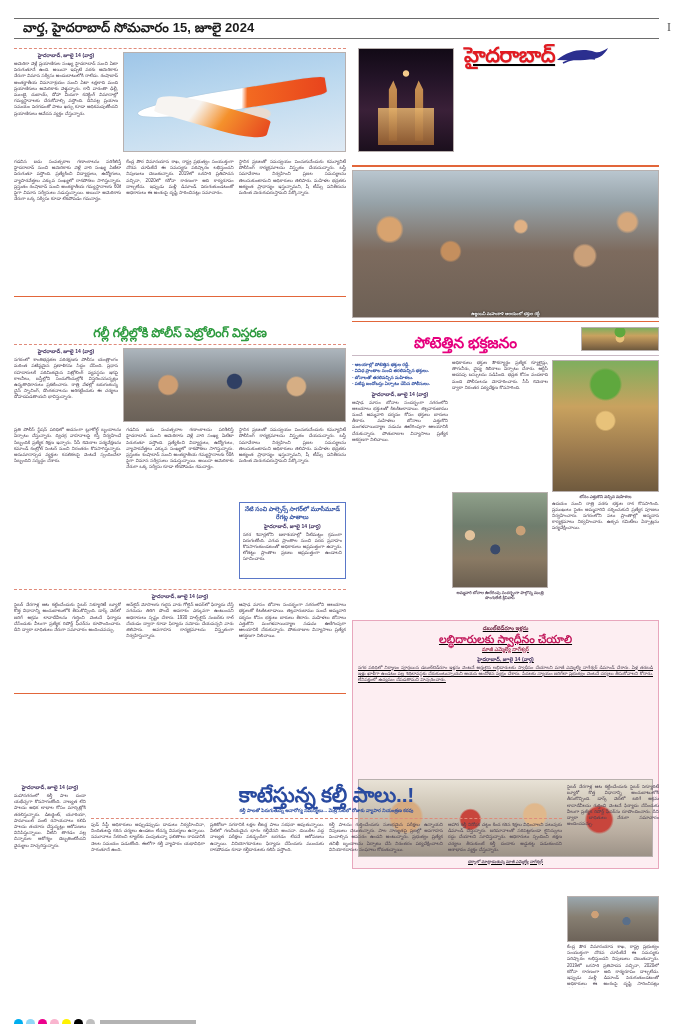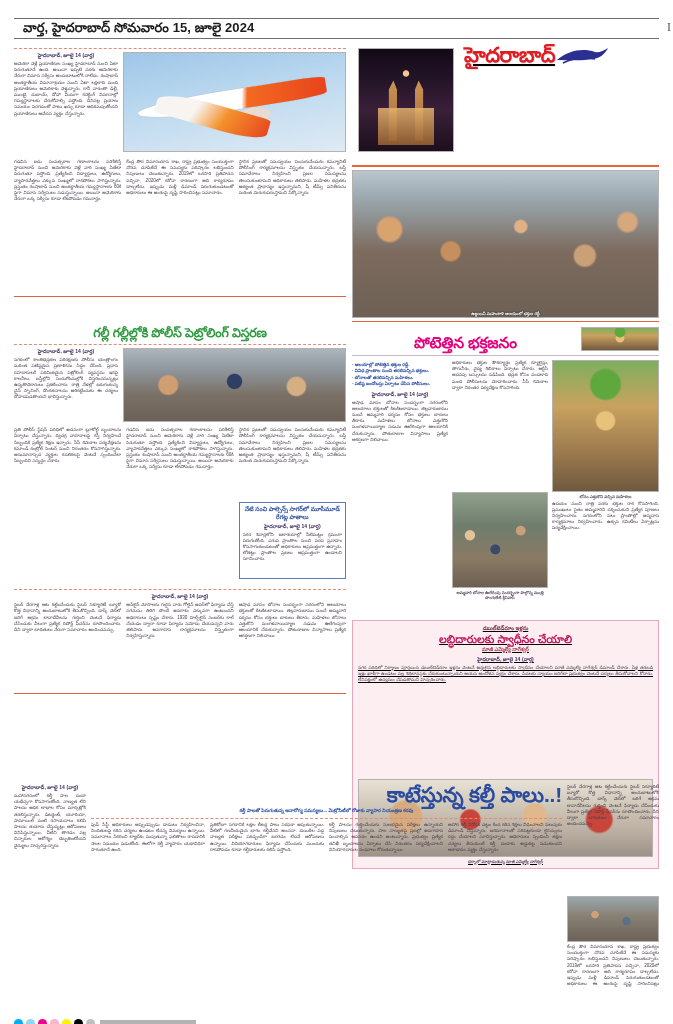--- a/index.html
+++ b/index.html
@@ -195,21 +195,21 @@
 
   
   .bullets { margin: 2px 0 3px; }
   .bullets li {
     list-style: none; font-size: 4.5px; color: #2a4ba0;
     line-height: 6.4px; font-weight: bold;
   }
   .bullets li::before { content: "- "; }
 
   
-  .feat-hl { font-size: 21px; text-align: right; }
+  .feat-hl { font-size: 21px; }
   .feat-sub {
     font-size: 4.8px; font-weight: bold; color: #2a4ba0;
     text-align: center; margin-top: 2px;
   }
 
   
   .footer { position: absolute; left: 14px; bottom: 14px; display: flex; align-items: center; gap: 3px; }
   .dot { width: 9px; height: 9px; border-radius: 50%; }
   .greybar { width: 96px; height: 7px; background: #b3b3b3; margin-left: 2px; }
 </style>

